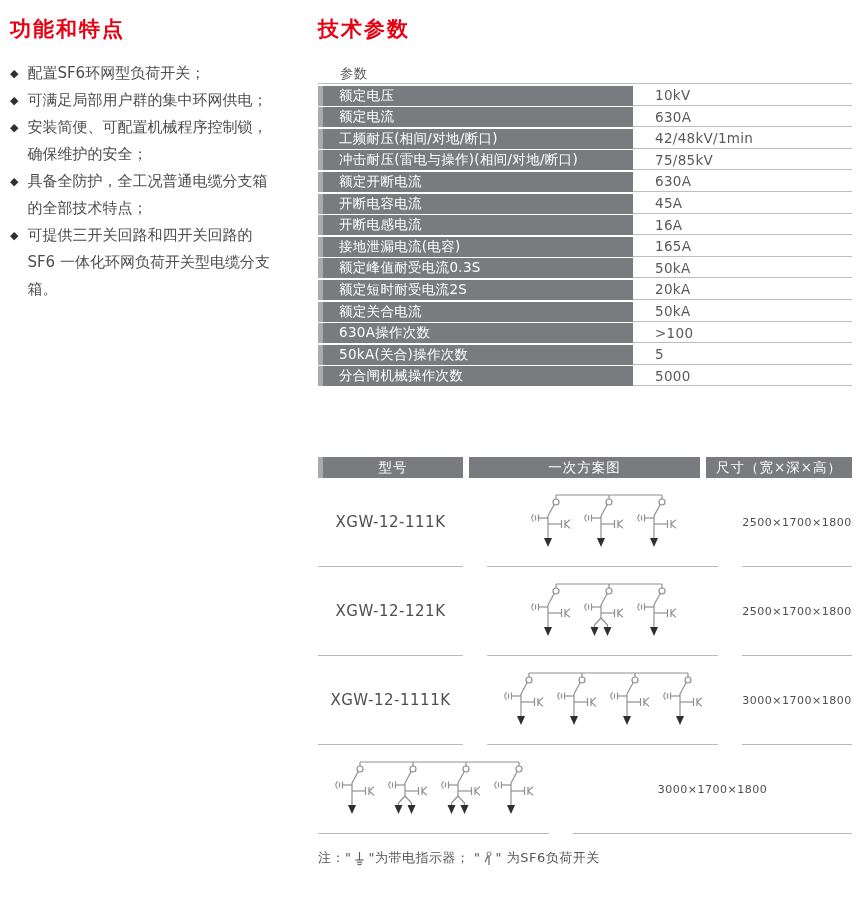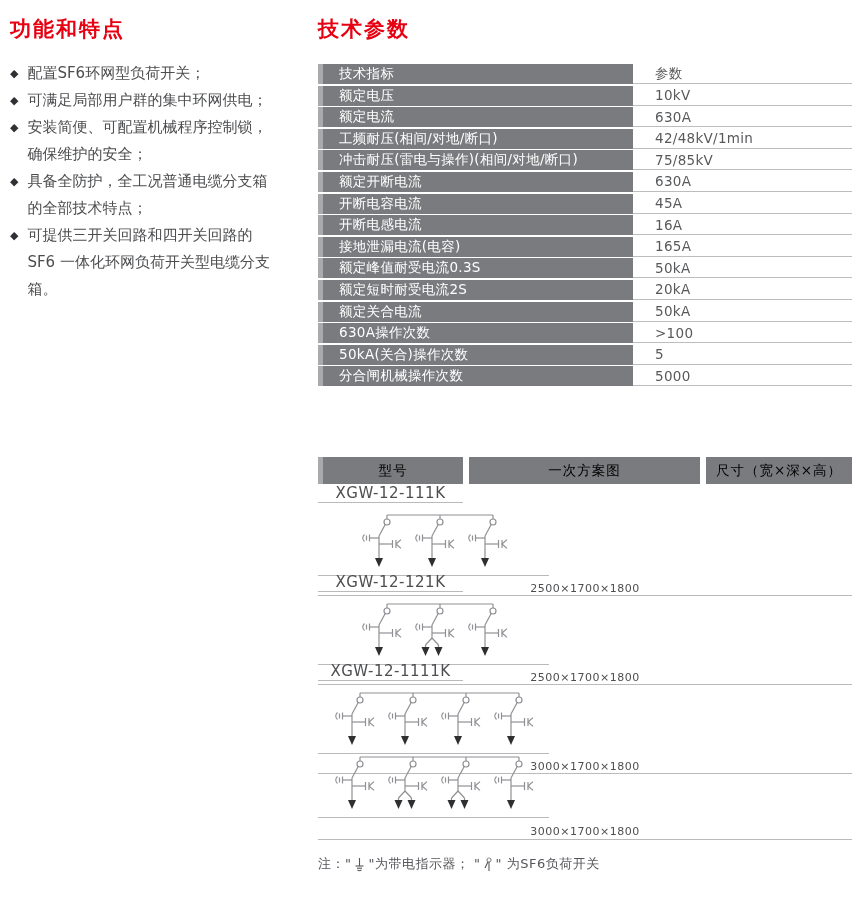--- a/index.html
+++ b/index.html
@@ -28,27 +28,27 @@
     flex:0 0 auto;letter-spacing:0.3px;
   }
   .tech-value{
     flex:1;display:flex;align-items:center;padding-left:22px;color:#58595b;font-size:13.5px;
     border-bottom:1px solid #bcbdbf;letter-spacing:0.3px;
   }
   
   .scheme-section{position:absolute;left:318px;top:441px;width:534px;}
   .scheme-header{display:flex;gap:6px;margin-top:16px;}
   .scheme-header-cell{
-    height:27px;background:#7a7b7e;color:#000000;font-size:13.5px;
+    height:21px;background:#7a7b7e;color:#ffffff;font-size:13.5px;
     display:flex;align-items:center;justify-content:center;box-sizing:border-box;letter-spacing:1px;
   }
   .scheme-header-cell.c1{width:145px;border-left:5px solid #a9aaac;}
   .scheme-header-cell.c2{width:231px;}
   .scheme-header-cell.c3{flex:1;}
-  .scheme-row{display:flex;gap:6px;height:89px;flex-direction:column;}
+  .scheme-row{display:flex;gap:24px;height:89px;}
   .scheme-cell{
     display:flex;align-items:center;justify-content:center;box-sizing:border-box;
     border-bottom:1px solid #b9babc;
   }
   .scheme-cell.c1{width:145px;color:#4d4e50;font-size:15px;letter-spacing:0.5px;}
   .scheme-cell.c2{width:231px;}
   .scheme-cell.c3{flex:1;color:#4d4e50;font-size:11px;letter-spacing:0.5px;}
   
   .scheme-note{
     margin-top:15px;color:#55565a;font-size:13px;display:flex;align-items:center;
@@ -82,21 +82,20 @@
         <span class="feature-bullet">◆</span>
         <span class="feature-text">可提供三开关回路和四开关回路的SF6 一体化环网负荷开关型电缆分支箱。</span>
       </div>
     </div>
 </section>
 
 <section class="tech-section">
   <h2 class="section-title">技术参数</h2>
   <div class="tech-table" id="tech-table">
       <div class="tech-row">
-        <div class="tech-label">技术指标</div>
         <div class="tech-value">参数</div>
       </div>
       <div class="tech-row">
         <div class="tech-label">额定电压</div>
         <div class="tech-value">10kV</div>
       </div>
       <div class="tech-row">
         <div class="tech-label">额定电流</div>
         <div class="tech-value">630A</div>
       </div>

